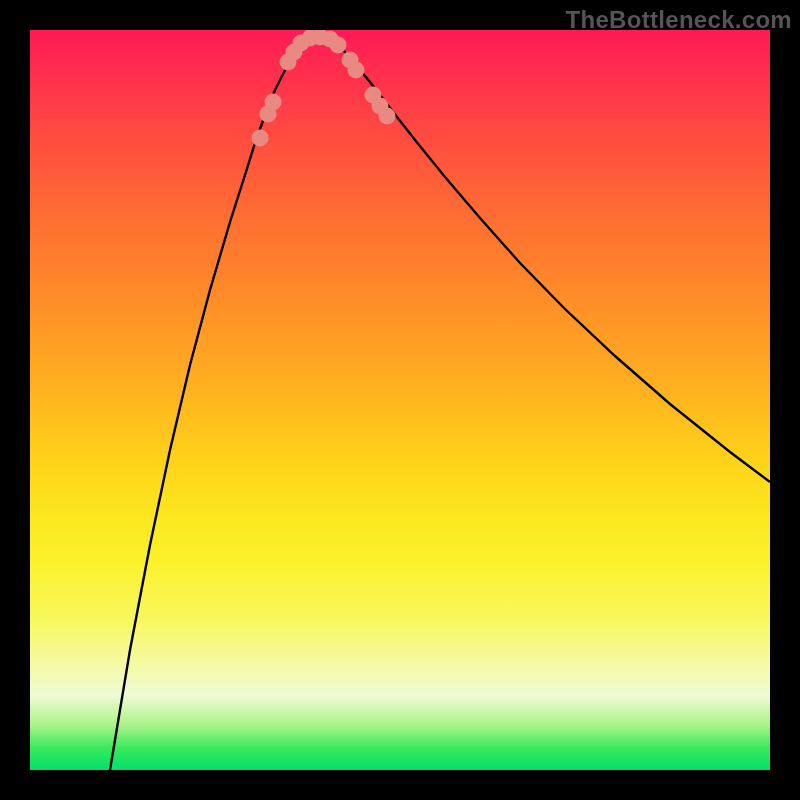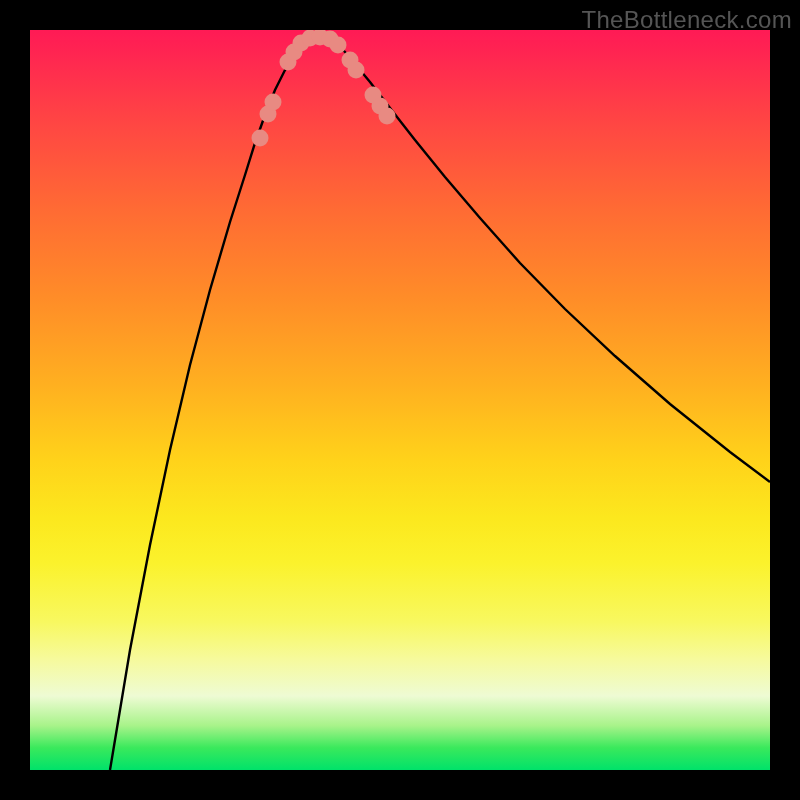--- a/index.html
+++ b/index.html
@@ -49,21 +49,21 @@
       #3ae95c 97%,
       #00e26a 100%
     );
   }
   .watermark {
     position: absolute;
     top: 6px;
     right: 8px;
     color: #555;
     font-size: 24px;
-    font-weight: 400;
+    font-weight: 700;
     letter-spacing: 0.3px;
   }
   svg.curve {
     position: absolute;
     left: 0;
     top: 0;
     width: 100%;
     height: 100%;
   }
 </style>

